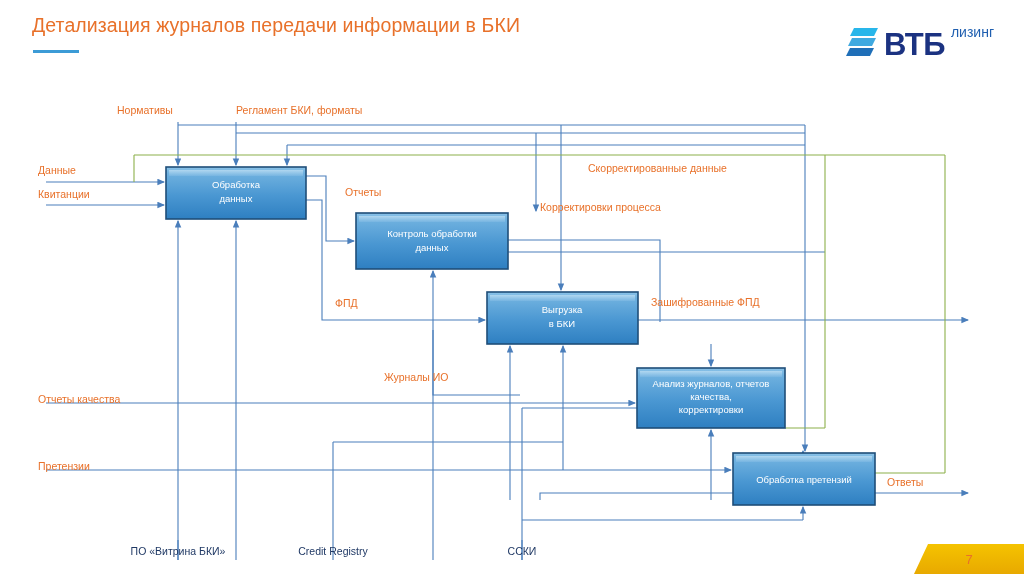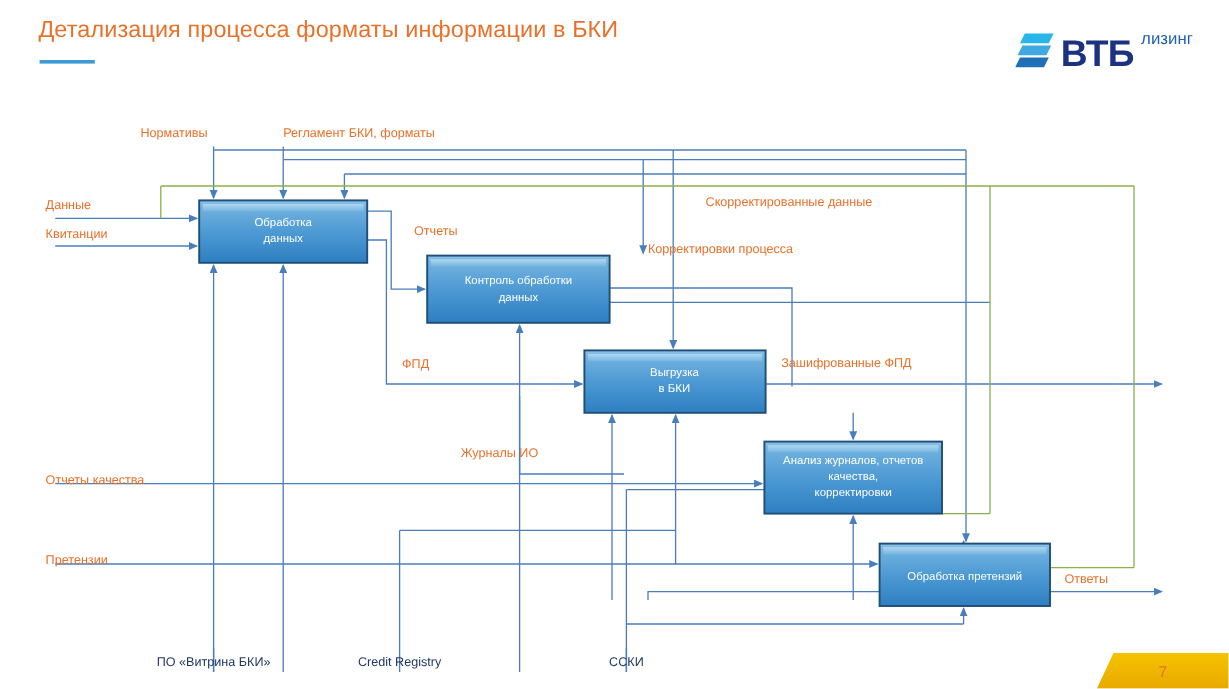--- a/index.html
+++ b/index.html
@@ -102,21 +102,21 @@
     display: flex;
     align-items: center;
     justify-content: center;
   }
 </style>
 </head>
 <body>
 
 <div class="slide">
 
-  <div class="title">Детализация процесса форматы информации в БКИ</div>
+  <div class="title">Детализация журналов передачи информации в БКИ</div>
   <div class="title-rule"></div>
 
   <div class="logo">
     <svg class="logo-bars" viewBox="0 0 34 34">
       <polygon points="8,4 32,4 28,12 4,12" fill="#28B6EA"></polygon>
       <polygon points="6,14 30,14 26,22 2,22" fill="#3FA9E0"></polygon>
       <polygon points="4,24 28,24 24,32 0,32" fill="#1F6FB8"></polygon>
     </svg>
     <span class="logo-vtb">ВТБ</span>
     <span class="logo-sub">лизинг</span>

